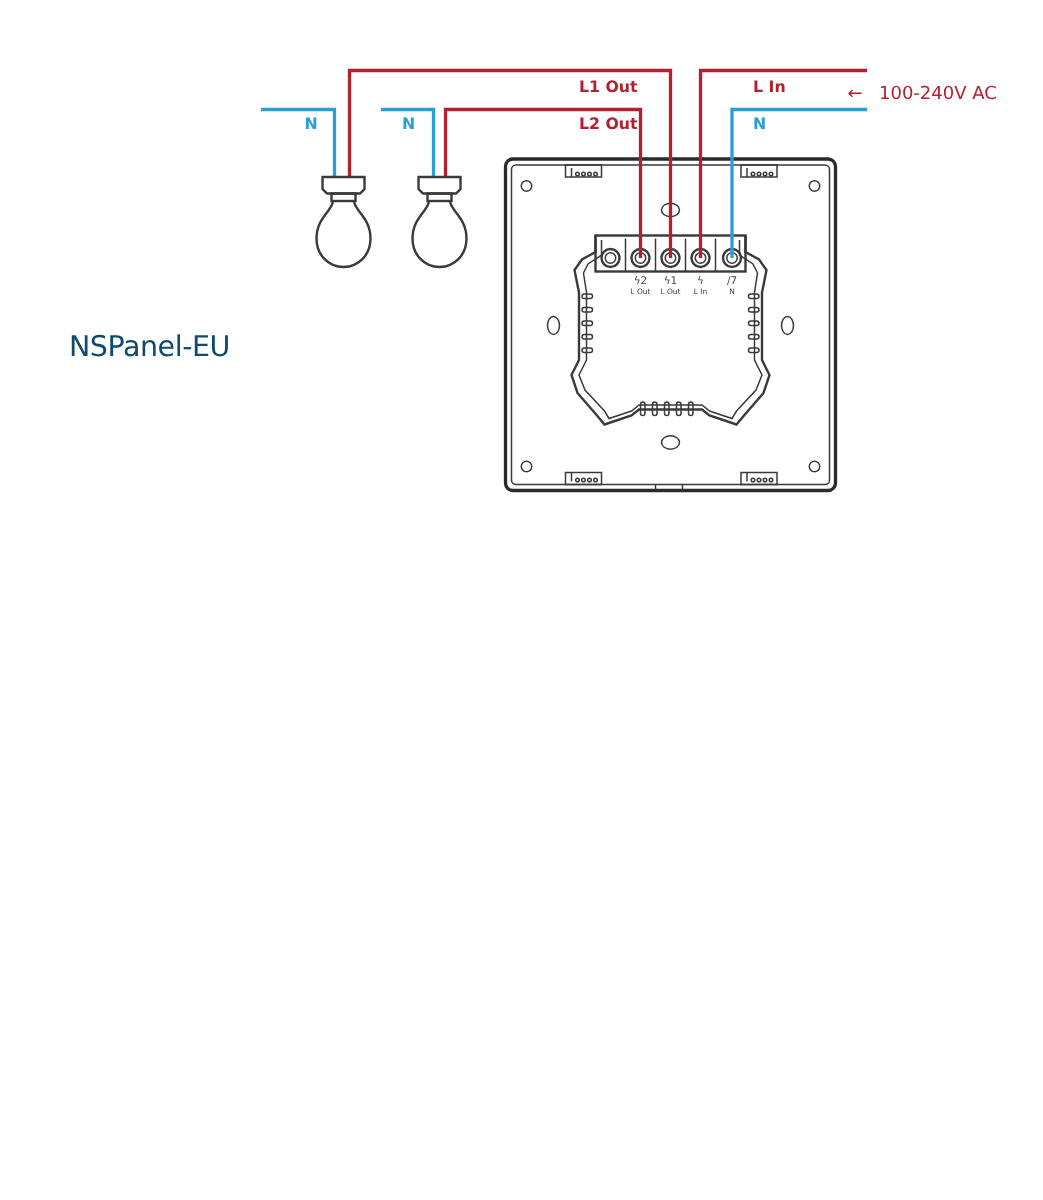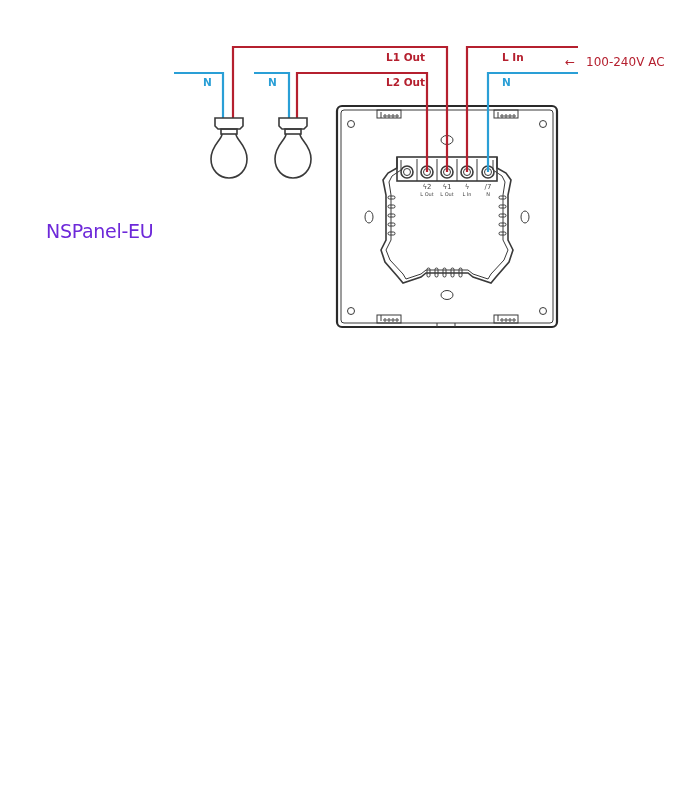--- a/index.html
+++ b/index.html
@@ -8,21 +8,21 @@
   .wire-red { stroke:#b5202f; stroke-width:2.2; fill:none; }
   .wire-blue { stroke:#2a9fd6; stroke-width:2.2; fill:none; }
   .outline { stroke:#3a3a3a; fill:none; stroke-width:1.6; }
   .outline-thin { stroke:#3a3a3a; fill:none; stroke-width:1; }
   .outline-thick { stroke:#2a2a2a; fill:#fff; stroke-width:2.2; }
   .lbl-red { fill:#b5202f; font-family:"DejaVu Sans", sans-serif; font-size:10.5px; font-weight:bold; }
   .lbl-blue { fill:#2a9fd6; font-family:"DejaVu Sans", sans-serif; font-size:10.5px; font-weight:bold; }
   .lbl-ac { fill:#b5202f; font-family:"DejaVu Sans", sans-serif; font-size:12px; }
   .term-lbl { fill:#444; font-family:"DejaVu Sans", sans-serif; font-size:5px; }
   .term-sym { fill:#444; font-family:"DejaVu Sans", sans-serif; font-size:7px; }
-  #device-title { position:absolute; left:46px; top:220px; font-family:"DejaVu Sans", sans-serif; font-size:19px; color:#6d28d9; letter-spacing:-0.3px; }
+  #device-title { position:absolute; left:46px; top:220px; font-family:"DejaVu Sans", sans-serif; font-size:19px; color:#0c4a6e; letter-spacing:-0.3px; }
 </style>
 </head>
 <body>
 
 <div id="device-title">NSPanel-EU</div>
 
 <svg width="695" height="800" viewBox="0 0 695 800">
 
   <g>
     <rect x="337" y="106" width="220" height="221" rx="5" class="outline-thick"></rect>

